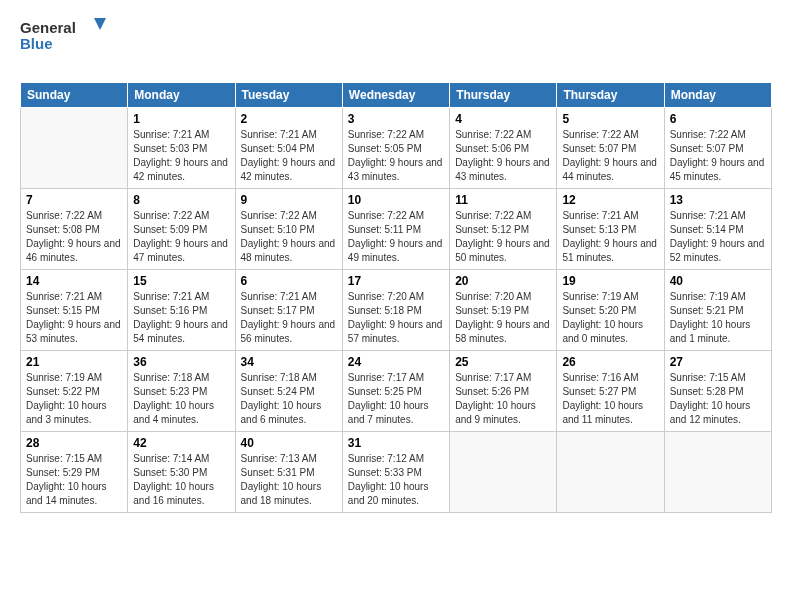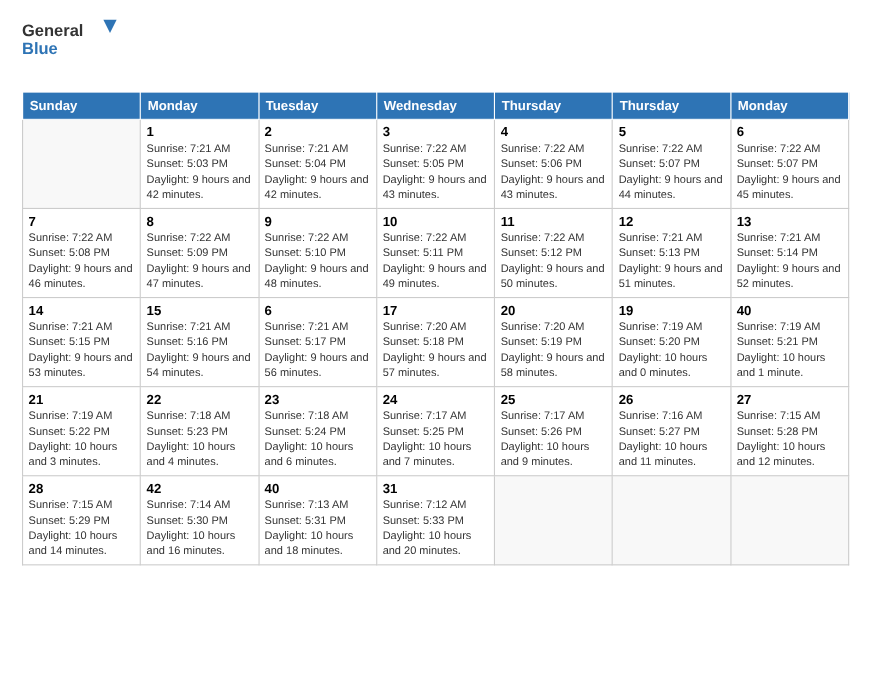--- a/index.html
+++ b/index.html
@@ -194,25 +194,25 @@
             <span class="day-num">40</span>
             <div class="day-info">Sunrise: 7:19 AM<br>Sunset: 5:21 PM<br>Daylight: 10 hours and 1 minute.</div>
           </td>
         </tr>
         <tr>
           <td>
             <span class="day-num">21</span>
             <div class="day-info">Sunrise: 7:19 AM<br>Sunset: 5:22 PM<br>Daylight: 10 hours and 3 minutes.</div>
           </td>
           <td>
-            <span class="day-num">22</span>
+            <span class="day-num">36</span>
             <div class="day-info">Sunrise: 7:18 AM<br>Sunset: 5:23 PM<br>Daylight: 10 hours and 4 minutes.</div>
           </td>
           <td>
-            <span class="day-num">23</span>
+            <span class="day-num">34</span>
             <div class="day-info">Sunrise: 7:18 AM<br>Sunset: 5:24 PM<br>Daylight: 10 hours and 6 minutes.</div>
           </td>
           <td>
             <span class="day-num">24</span>
             <div class="day-info">Sunrise: 7:17 AM<br>Sunset: 5:25 PM<br>Daylight: 10 hours and 7 minutes.</div>
           </td>
           <td>
             <span class="day-num">25</span>
             <div class="day-info">Sunrise: 7:17 AM<br>Sunset: 5:26 PM<br>Daylight: 10 hours and 9 minutes.</div>
           </td>

